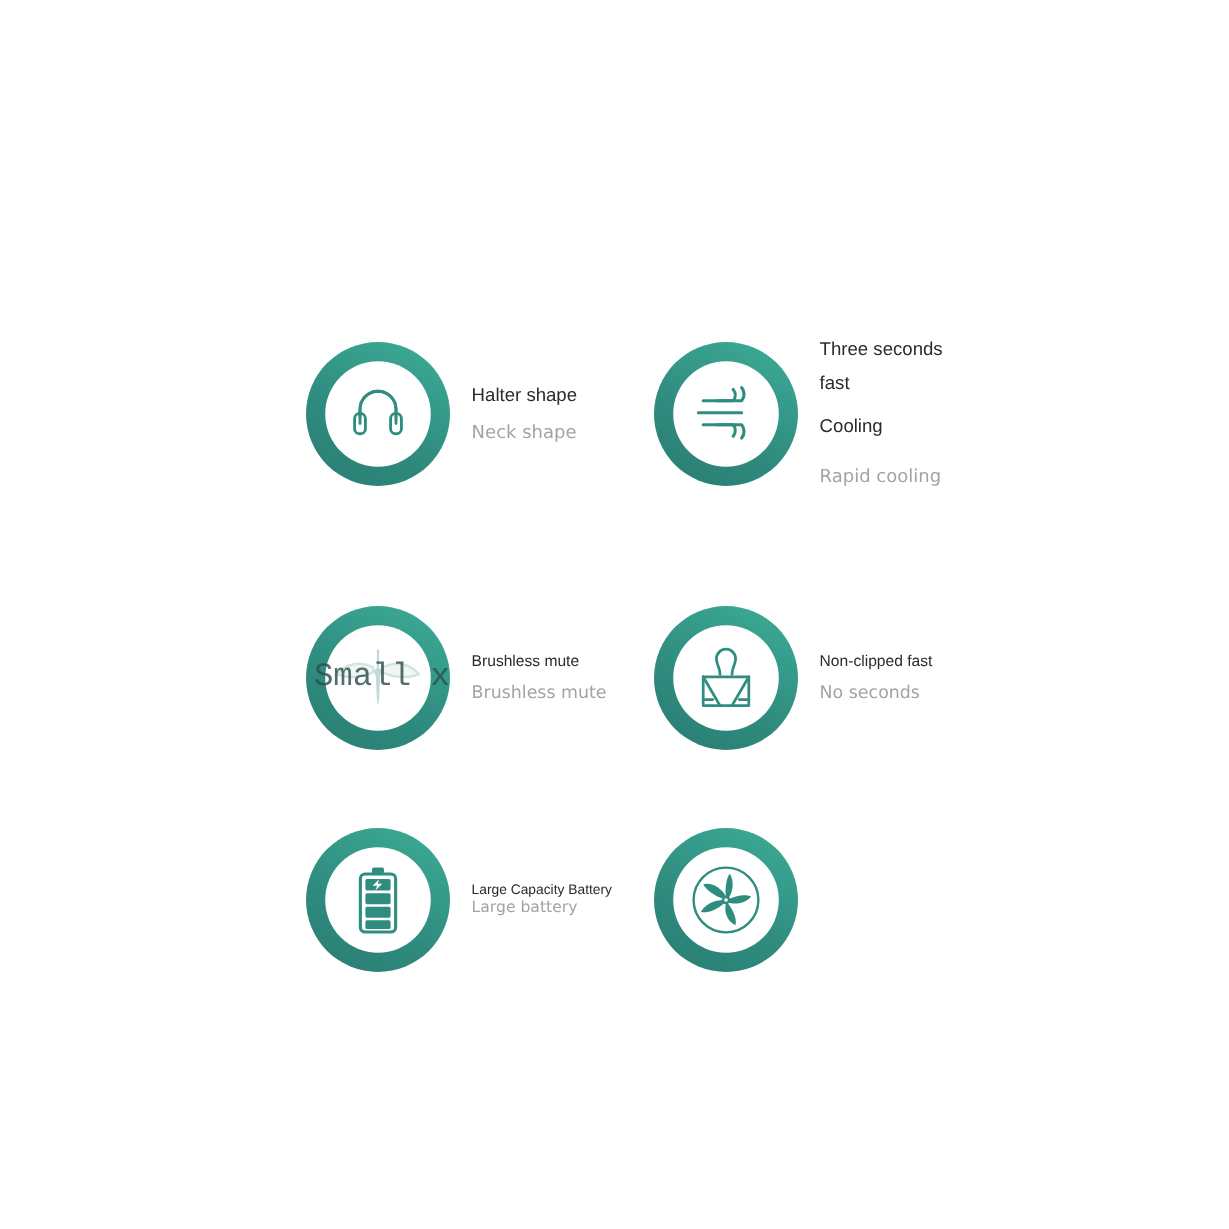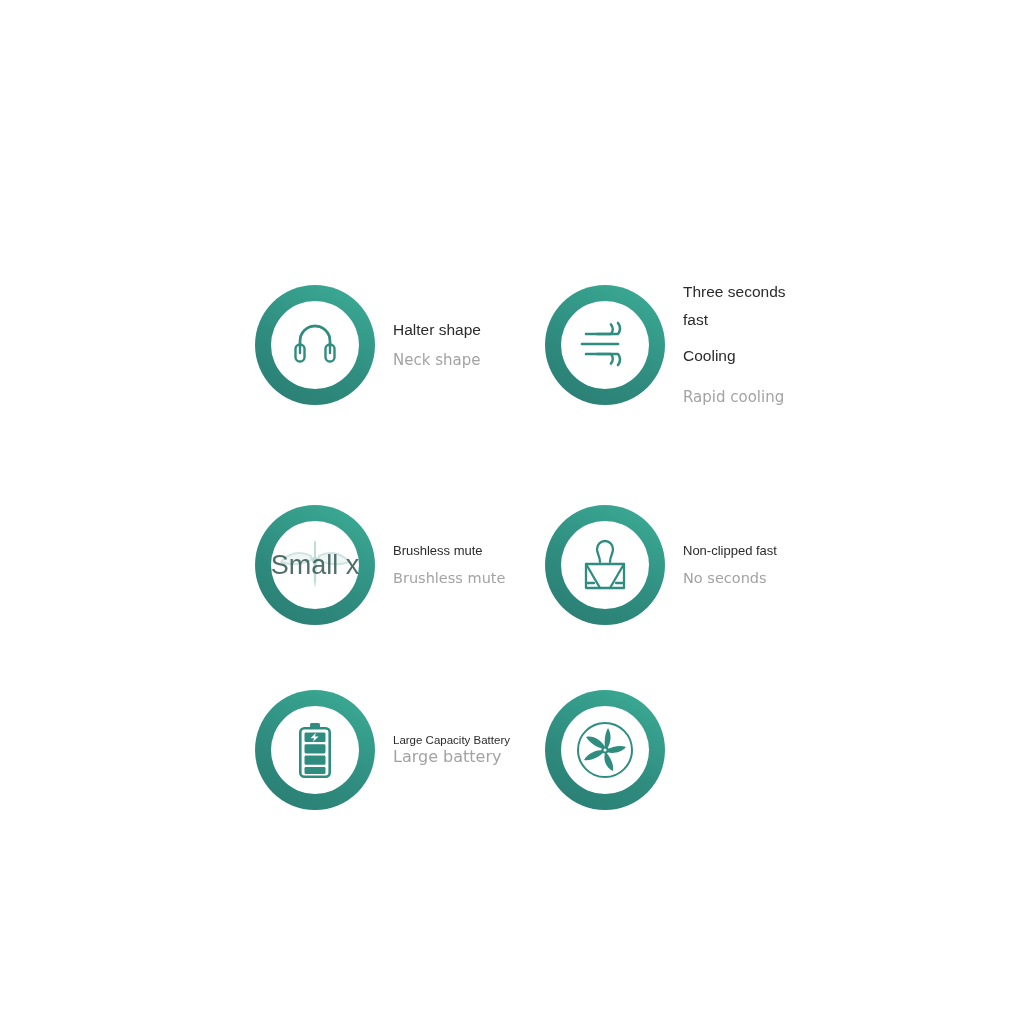--- a/index.html
+++ b/index.html
@@ -83,22 +83,22 @@
     opacity: 0.30;
     filter: blur(0.6px);
   }
   .badge-overlay-text {
     position: absolute;
     z-index: 5;
     left: 0;
     right: 0;
     top: 50%;
     transform: translateY(-50%);
-    text-align: center;
-    font-family: Liberation Sans, sans-serif;
+    text-align: right;
+    font-family: Liberation Mono, monospace;
     font-size: 27px;
     color: #2d4f4a;
     opacity: 0.82;
     letter-spacing: 0px;
     white-space: nowrap;
     pointer-events: none;
   }
 
   
   .feature-text {
@@ -121,21 +121,21 @@
   }
 
   
   .row-1 .feature-title { font-size: 15.5px; margin-bottom: 12px; }
   .row-1 .feature-sub   { font-size: 15px; }
 
   .row-2 .feature-title { font-size: 13px; margin-bottom: 11px; }
   .row-2 .feature-sub   { font-size: 14.5px; }
 
   .row-3 .feature-title { font-size: 11.5px; }
-  .row-3 .feature-sub   { font-size: 16px; }
+  .row-3 .feature-sub   { font-size: 13px; }
 
   
   .title-stack { display: flex; flex-direction: column; }
   .title-stack .tline-a { line-height: 1.04; }
   .title-stack .tline-b { margin-top: 7px; line-height: 1.1; }
 
   
   .ghost-marks {
     position: relative;
     height: 0;

